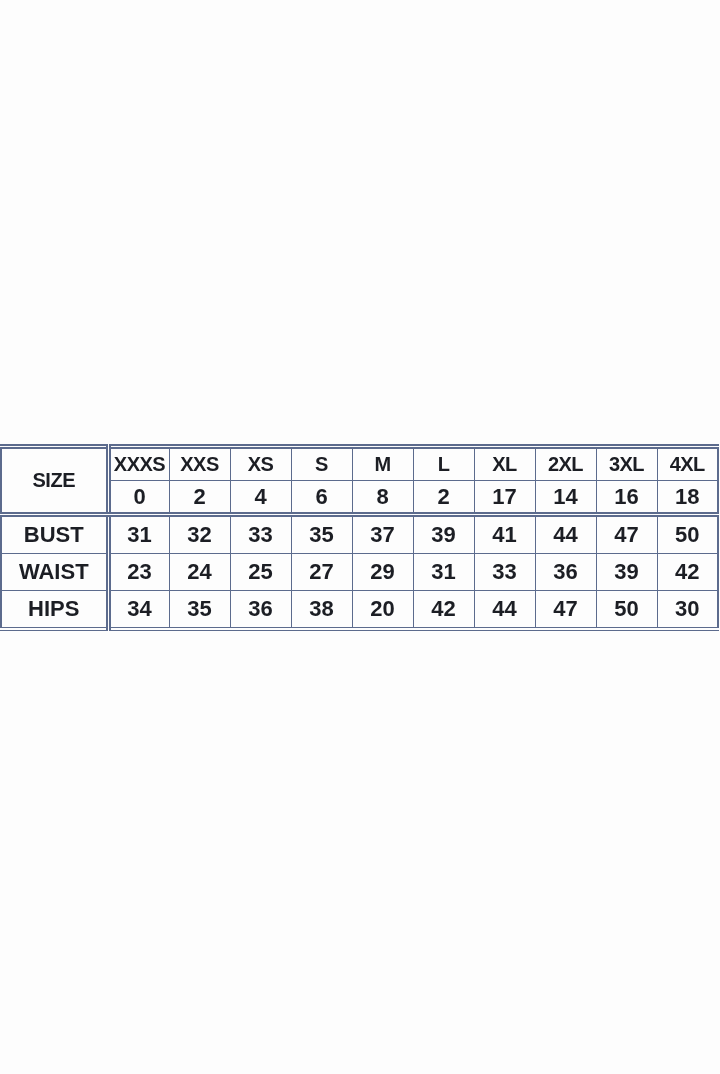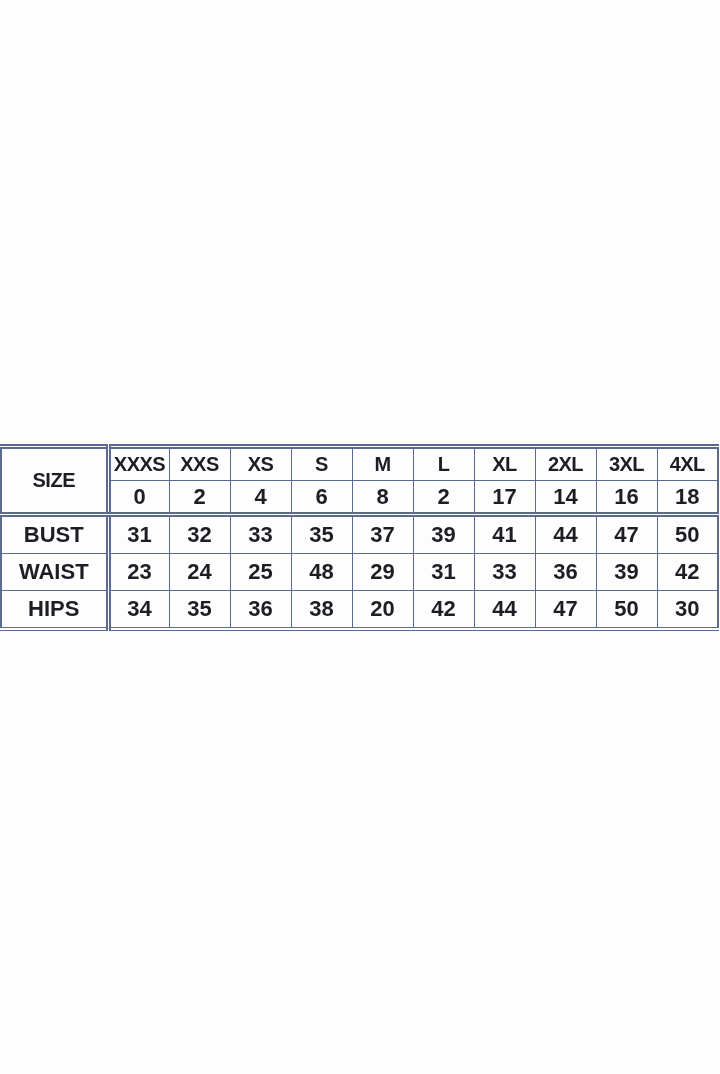--- a/index.html
+++ b/index.html
@@ -111,21 +111,21 @@
       <td>41</td>
       <td>44</td>
       <td>47</td>
       <td>50</td>
     </tr>
     <tr class="r-body">
       <td class="c-label">WAIST</td>
       <td class="first-data">23</td>
       <td>24</td>
       <td>25</td>
-      <td>48</td>
+      <td>27</td>
       <td>29</td>
       <td>31</td>
       <td>33</td>
       <td>36</td>
       <td>39</td>
       <td>42</td>
     </tr>
     <tr class="r-body">
       <td class="c-label">HIPS</td>
       <td class="first-data">34</td>

